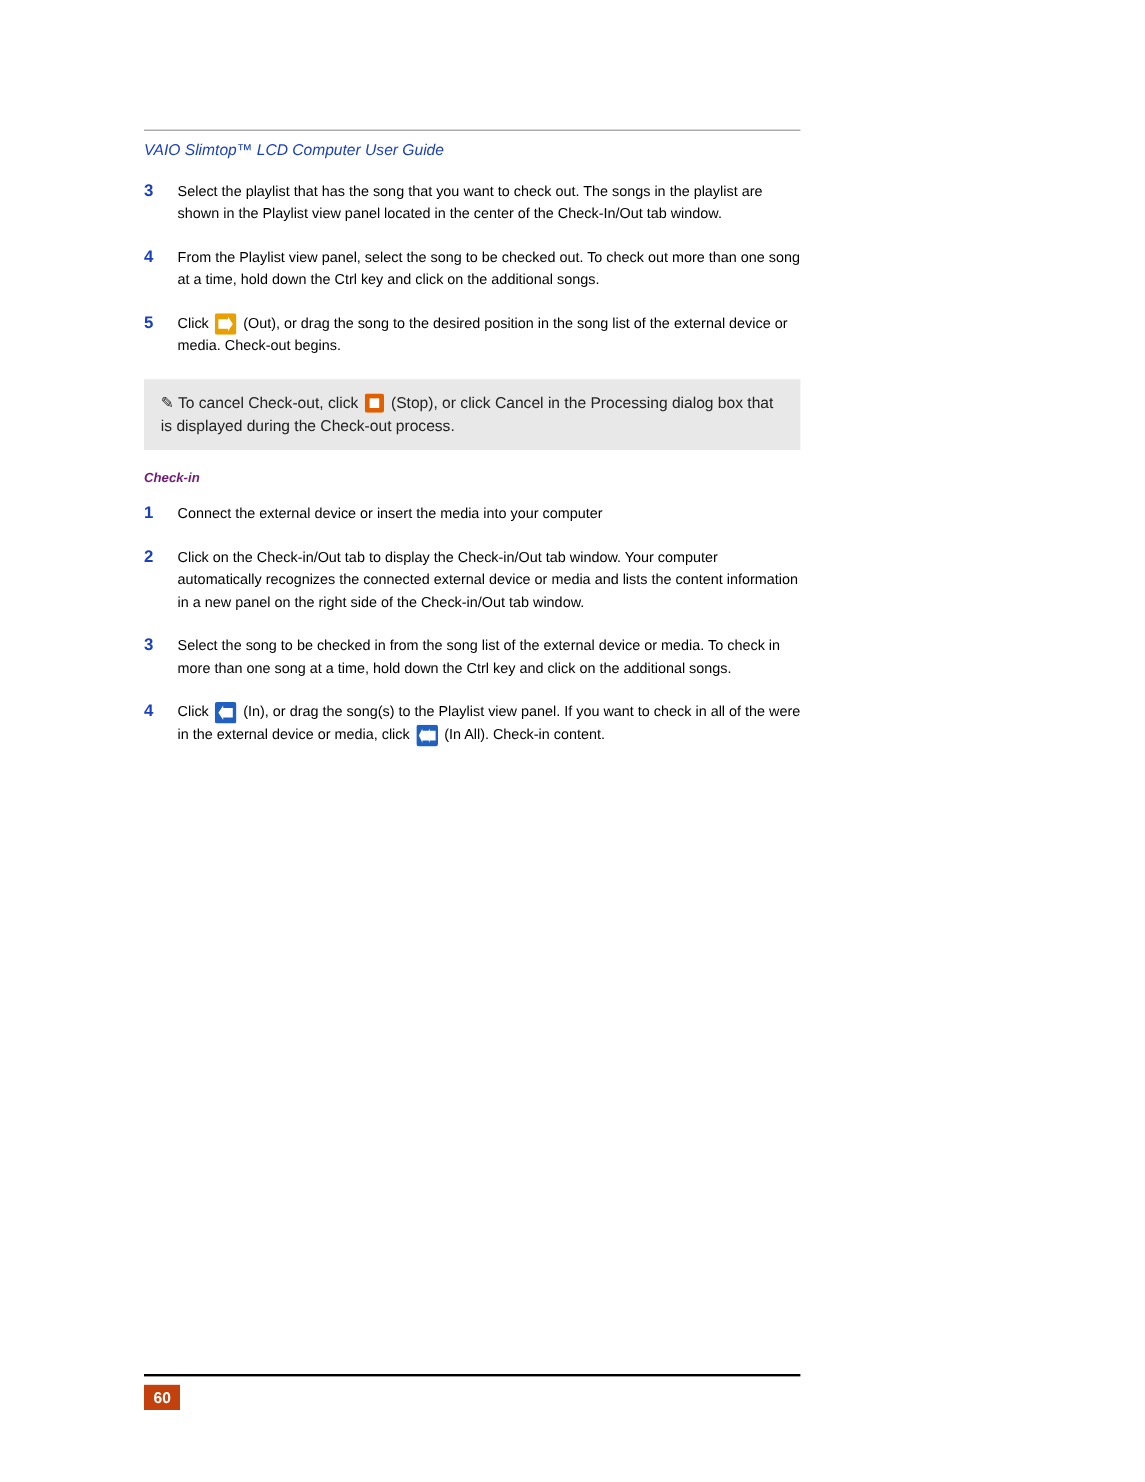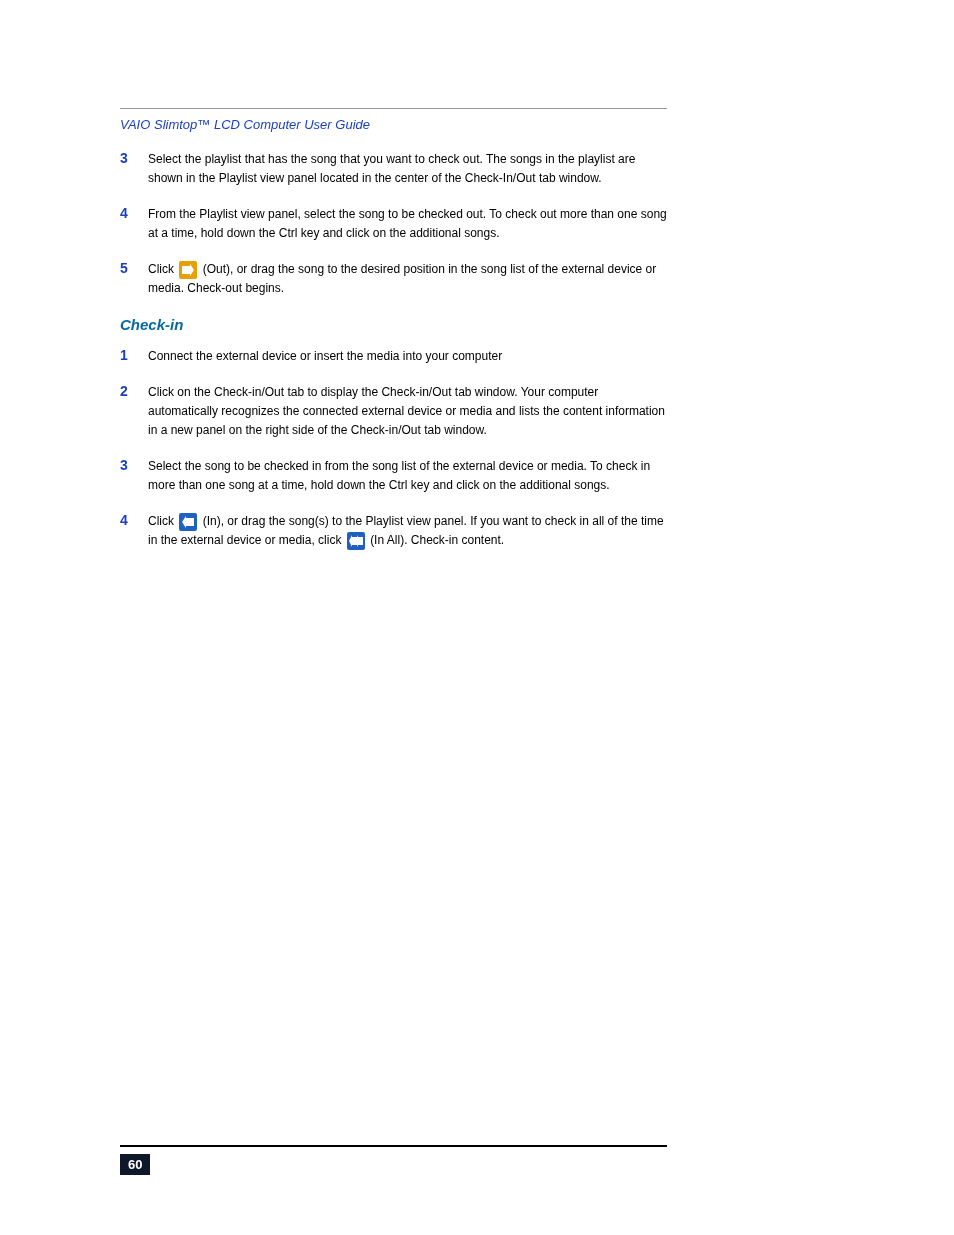--- a/index.html
+++ b/index.html
@@ -64,24 +64,24 @@
       padding: 10px 14px;
       margin-bottom: 18px;
       margin-left: 0px;
     }
     .note-box p {
       font-size: 13px;
       line-height: 1.5;
       color: #222;
     }
     .section-heading {
-      color: #0369a1;
+      color: #701a75;
       font-style: italic;
       font-weight: bold;
-      font-size: 15px;
+      font-size: 11px;
       margin-bottom: 14px;
       margin-top: 4px;
     }
     
     .arr-out {
       width: 18px;
       height: 18px;
     }
     
     .arr-in {
@@ -103,21 +103,21 @@
       position: absolute;
       bottom: 88px;
       left: 120px;
       right: 120px;
       border-top: 2px solid #000;
     }
     .page-num-box {
       position: absolute;
       bottom: 60px;
       left: 120px;
-      background: #0f172a;
+      background: #c2410c;
       color: #fff;
       font-weight: bold;
       font-size: 13px;
       padding: 3px 8px;
     }
   </style>
 </head>
 <body>
 
 <div class="page">
@@ -146,20 +146,32 @@
         <span>Click</span>
         
         <svg class="arr-out" viewBox="0 0 18 18" xmlns="http://www.w3.org/2000/svg" style="vertical-align:middle;margin:0 2px;">
           <rect width="18" height="18" rx="2" fill="#e8a000"></rect>
           <polygon points="3,5 11,5 11,3 15,9 11,15 11,13 3,13" fill="#fff"></polygon>
         </svg>
         <span>(Out), or drag the song to the desired position in the song list of the external device or media. Check-out begins.</span>
       </span>
     </div>
 
+    <div class="note-box">
+      <p>
+        <span style="font-size:13px;">✎ </span>
+        <span>To cancel Check-out, click</span>
+        
+        <svg class="stop-sq" viewBox="0 0 16 16" xmlns="http://www.w3.org/2000/svg" style="vertical-align:middle;margin:0 2px;">
+          <rect width="16" height="16" rx="2" fill="#e06000"></rect>
+          <rect x="4" y="4" width="8" height="8" fill="#fff"></rect>
+        </svg>
+        <span>(Stop), or click Cancel in the Processing dialog box that is displayed during the Check-out process.</span>
+      </p>
+    </div>
 
     <div class="section-heading">Check-in</div>
 
 
     <div class="step">
       <span class="step-num" style="color:#1a3fbf;font-weight:bold;">1</span>
       <span class="step-text">Connect the external device or insert the media into your computer</span>
     </div>
 
     <div class="step">
@@ -174,21 +186,21 @@
 
     <div class="step">
       <span class="step-num" style="color:#1a3fbf;font-weight:bold;">4</span>
       <span class="step-text">
         <span>Click</span>
         
         <svg class="arr-in" viewBox="0 0 18 18" xmlns="http://www.w3.org/2000/svg" style="vertical-align:middle;margin:0 2px;">
           <rect width="18" height="18" rx="2" fill="#2060c0"></rect>
           <polygon points="15,5 7,5 7,3 3,9 7,15 7,13 15,13" fill="#fff"></polygon>
         </svg>
-        <span>(In), or drag the song(s) to the Playlist view panel. If you want to check in all of the time in the external device or media, click</span>
+        <span>(In), or drag the song(s) to the Playlist view panel. If you want to check in all of the were in the external device or media, click</span>
         
         <svg class="arr-inall" viewBox="0 0 18 18" xmlns="http://www.w3.org/2000/svg" style="vertical-align:middle;margin:0 2px;">
           <rect width="18" height="18" rx="2" fill="#2060c0"></rect>
           <polygon points="10,5 5,5 5,3 2,9 5,15 5,13 10,13" fill="#fff"></polygon>
           <polygon points="16,5 11,5 11,3 8,9 11,15 11,13 16,13" fill="#fff"></polygon>
         </svg>
         <span>(In All). Check-in content.</span>
       </span>
     </div>
 

